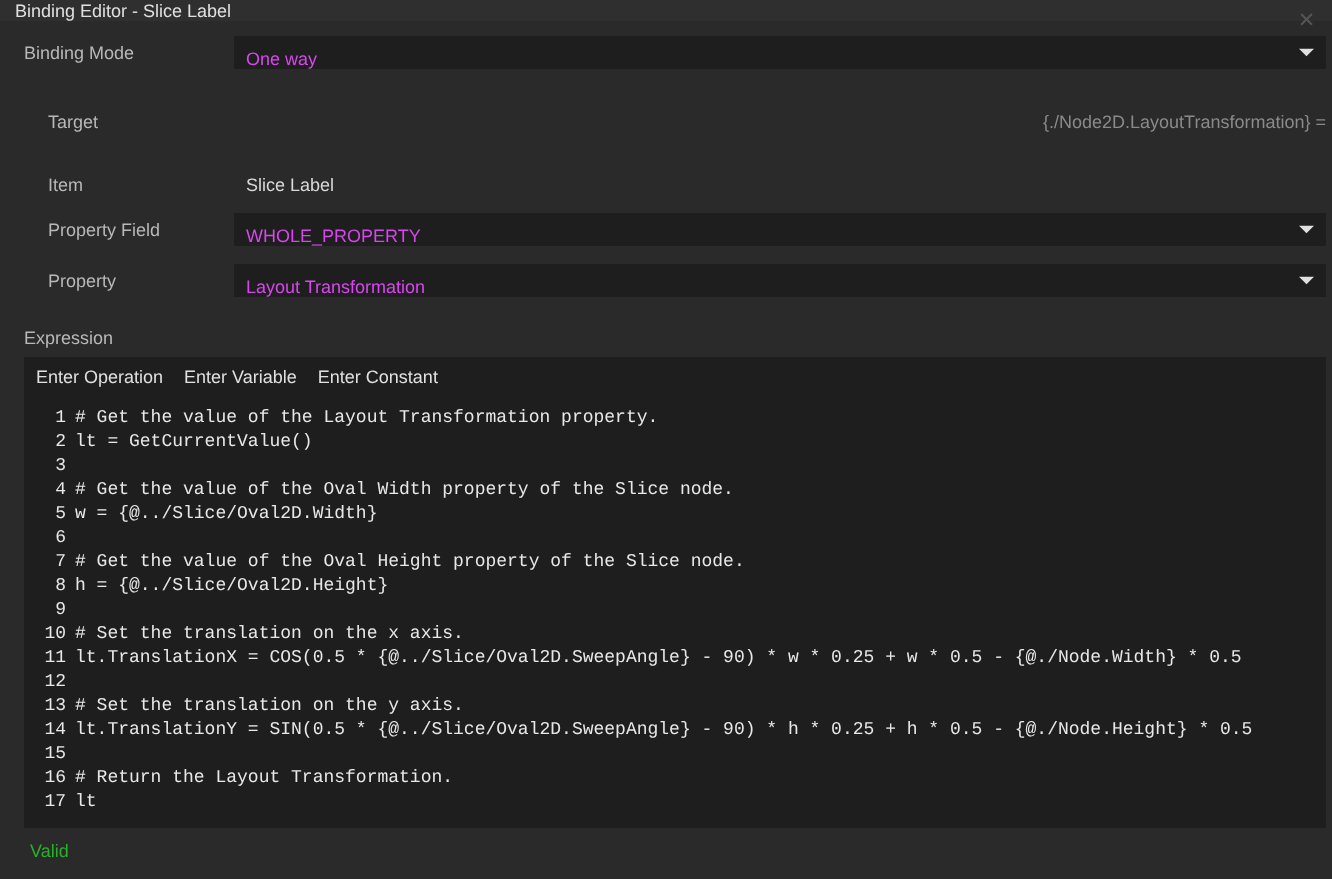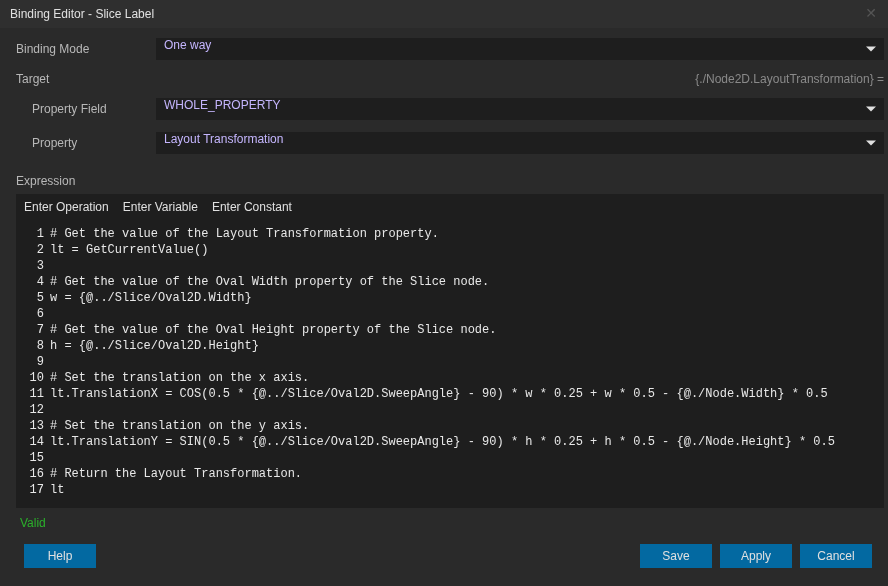--- a/index.html
+++ b/index.html
@@ -62,23 +62,23 @@
   }
   .field-col {
     flex: 1;
   }
   .select {
     background: #1e1e1e;
     border: none;
     height: 22px;
     width: 100%;
     display: flex;
-    align-items: flex-start;
+    align-items: flex-end;
     padding: 0 8px;
-    color: #c4b5fd;
+    color: #d946ef;
     position: relative;
     cursor: pointer;
   }
   .select .caret {
     position: absolute;
     right: 8px;
     top: 50%;
     transform: translateY(-50%);
     width: 0; height: 0;
     border-left: 5px solid transparent;
@@ -177,24 +177,30 @@
       <div class="label-col">Binding Mode</div>
       <div class="field-col">
         <div class="select">
           <span>One way</span>
           <span class="caret"></span>
         </div>
       </div>
     </div>
 
     <div class="target-row">
-      <div class="section-head" style="margin:0;">Target</div>
+      <div class="section-head" style="margin:16px;">Target</div>
       <div class="target-expr">{./Node2D.LayoutTransformation} =</div>
     </div>
 
+    <div class="row">
+      <div class="label-col indent">Item</div>
+      <div class="field-col">
+        <div class="plain-value">Slice Label</div>
+      </div>
+    </div>
 
     <div class="row">
       <div class="label-col indent">Property Field</div>
       <div class="field-col">
         <div class="select">
           <span>WHOLE_PROPERTY</span>
           <span class="caret"></span>
         </div>
       </div>
     </div>

